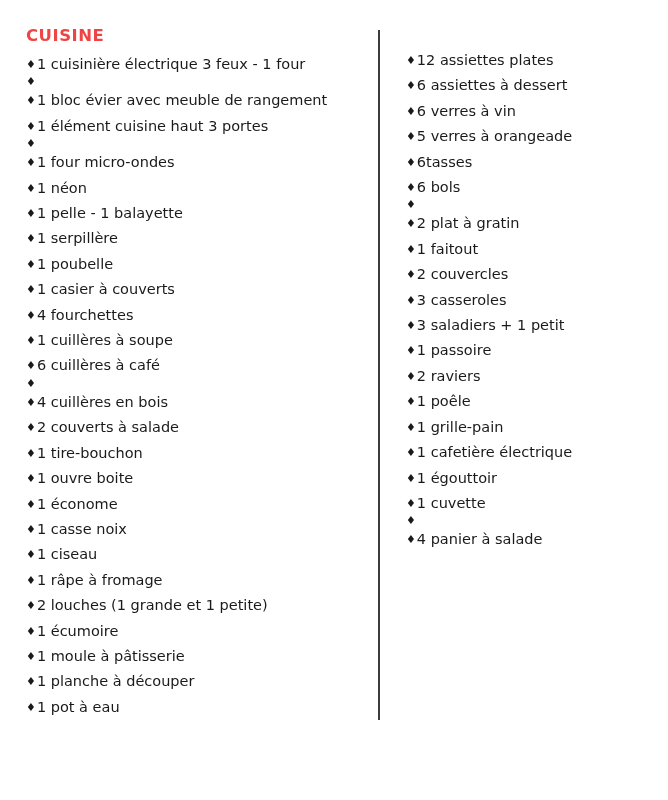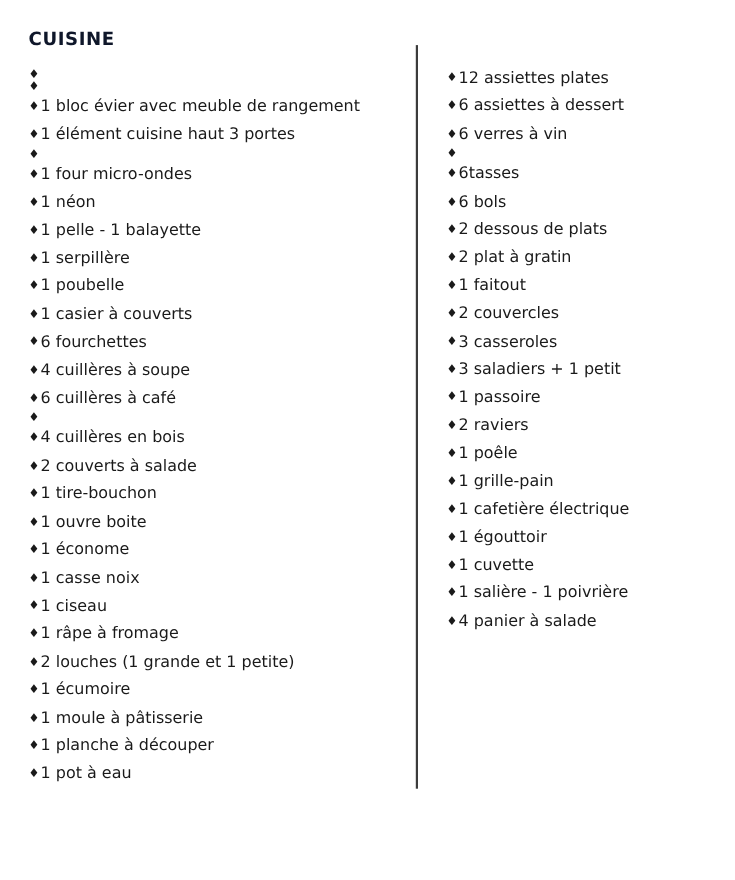--- a/index.html
+++ b/index.html
@@ -15,25 +15,25 @@
     overflow: hidden;
   }
   .page {
     position: relative;
     width: 668px;
     height: 800px;
     box-sizing: border-box;
     padding: 26px 18px 0 18px;
   }
   .title {
-    color: #0f172a;
+    color: #ef4444;
     font-size: 16.5px;
     font-weight: bold;
     letter-spacing: 0.5px;
-    margin: 0 0 18px 8px;
+    margin: 0 0 7px 8px;
   }
   .columns {
     display: flex;
     align-items: flex-start;
   }
   .col {
     box-sizing: border-box;
   }
   .col-left {
     width: 374px;
@@ -85,20 +85,21 @@
 <div class="page">
 
   <h1 class="title">CUISINE</h1>
 
   <div class="columns">
 
     <div class="col col-left">
       <ul class="list">
           <li>
             <span class="bullet">♦</span>
+            <span class="item-text">1 cuisinière électrique 3 feux  -  1 four</span>
           </li>
           <li>
             <span class="bullet">♦</span>
           </li>
           <li>
             <span class="bullet">♦</span>
             <span class="item-text">1 bloc évier avec meuble de rangement</span>
           </li>
           <li>
             <span class="bullet">♦</span>
@@ -126,25 +127,25 @@
           <li>
             <span class="bullet">♦</span>
             <span class="item-text">1 poubelle</span>
           </li>
           <li>
             <span class="bullet">♦</span>
             <span class="item-text">1 casier à couverts</span>
           </li>
           <li>
             <span class="bullet">♦</span>
-            <span class="item-text">6 fourchettes</span>
-          </li>
-          <li>
-            <span class="bullet">♦</span>
-            <span class="item-text">4 cuillères à soupe</span>
+            <span class="item-text">4 fourchettes</span>
+          </li>
+          <li>
+            <span class="bullet">♦</span>
+            <span class="item-text">1 cuillères à soupe</span>
           </li>
           <li>
             <span class="bullet">♦</span>
             <span class="item-text">6 cuillères à café</span>
           </li>
           <li>
             <span class="bullet">♦</span>
           </li>
           <li>
             <span class="bullet">♦</span>
@@ -213,32 +214,32 @@
             <li>
               <span class="bullet">♦</span>
               <span class="item-text">6 assiettes à dessert</span>
             </li>
             <li>
               <span class="bullet">♦</span>
               <span class="item-text">6 verres à vin</span>
             </li>
             <li>
               <span class="bullet">♦</span>
+              <span class="item-text">5 verres à orangeade</span>
             </li>
             <li>
               <span class="bullet">♦</span>
               <span class="item-text">6tasses</span>
             </li>
             <li>
               <span class="bullet">♦</span>
               <span class="item-text">6 bols</span>
             </li>
             <li>
               <span class="bullet">♦</span>
-              <span class="item-text">2 dessous de plats</span>
             </li>
             <li>
               <span class="bullet">♦</span>
               <span class="item-text">2 plat à gratin</span>
             </li>
             <li>
               <span class="bullet">♦</span>
               <span class="item-text">1 faitout</span>
             </li>
             <li>
@@ -276,21 +277,20 @@
             <li>
               <span class="bullet">♦</span>
               <span class="item-text">1 égouttoir</span>
             </li>
             <li>
               <span class="bullet">♦</span>
               <span class="item-text">1 cuvette</span>
             </li>
             <li>
               <span class="bullet">♦</span>
-              <span class="item-text">1 salière  -  1 poivrière</span>
             </li>
             <li>
               <span class="bullet">♦</span>
               <span class="item-text">4 panier à salade</span>
             </li>
           </ul>
       </div>
     </div>
 
   </div>

